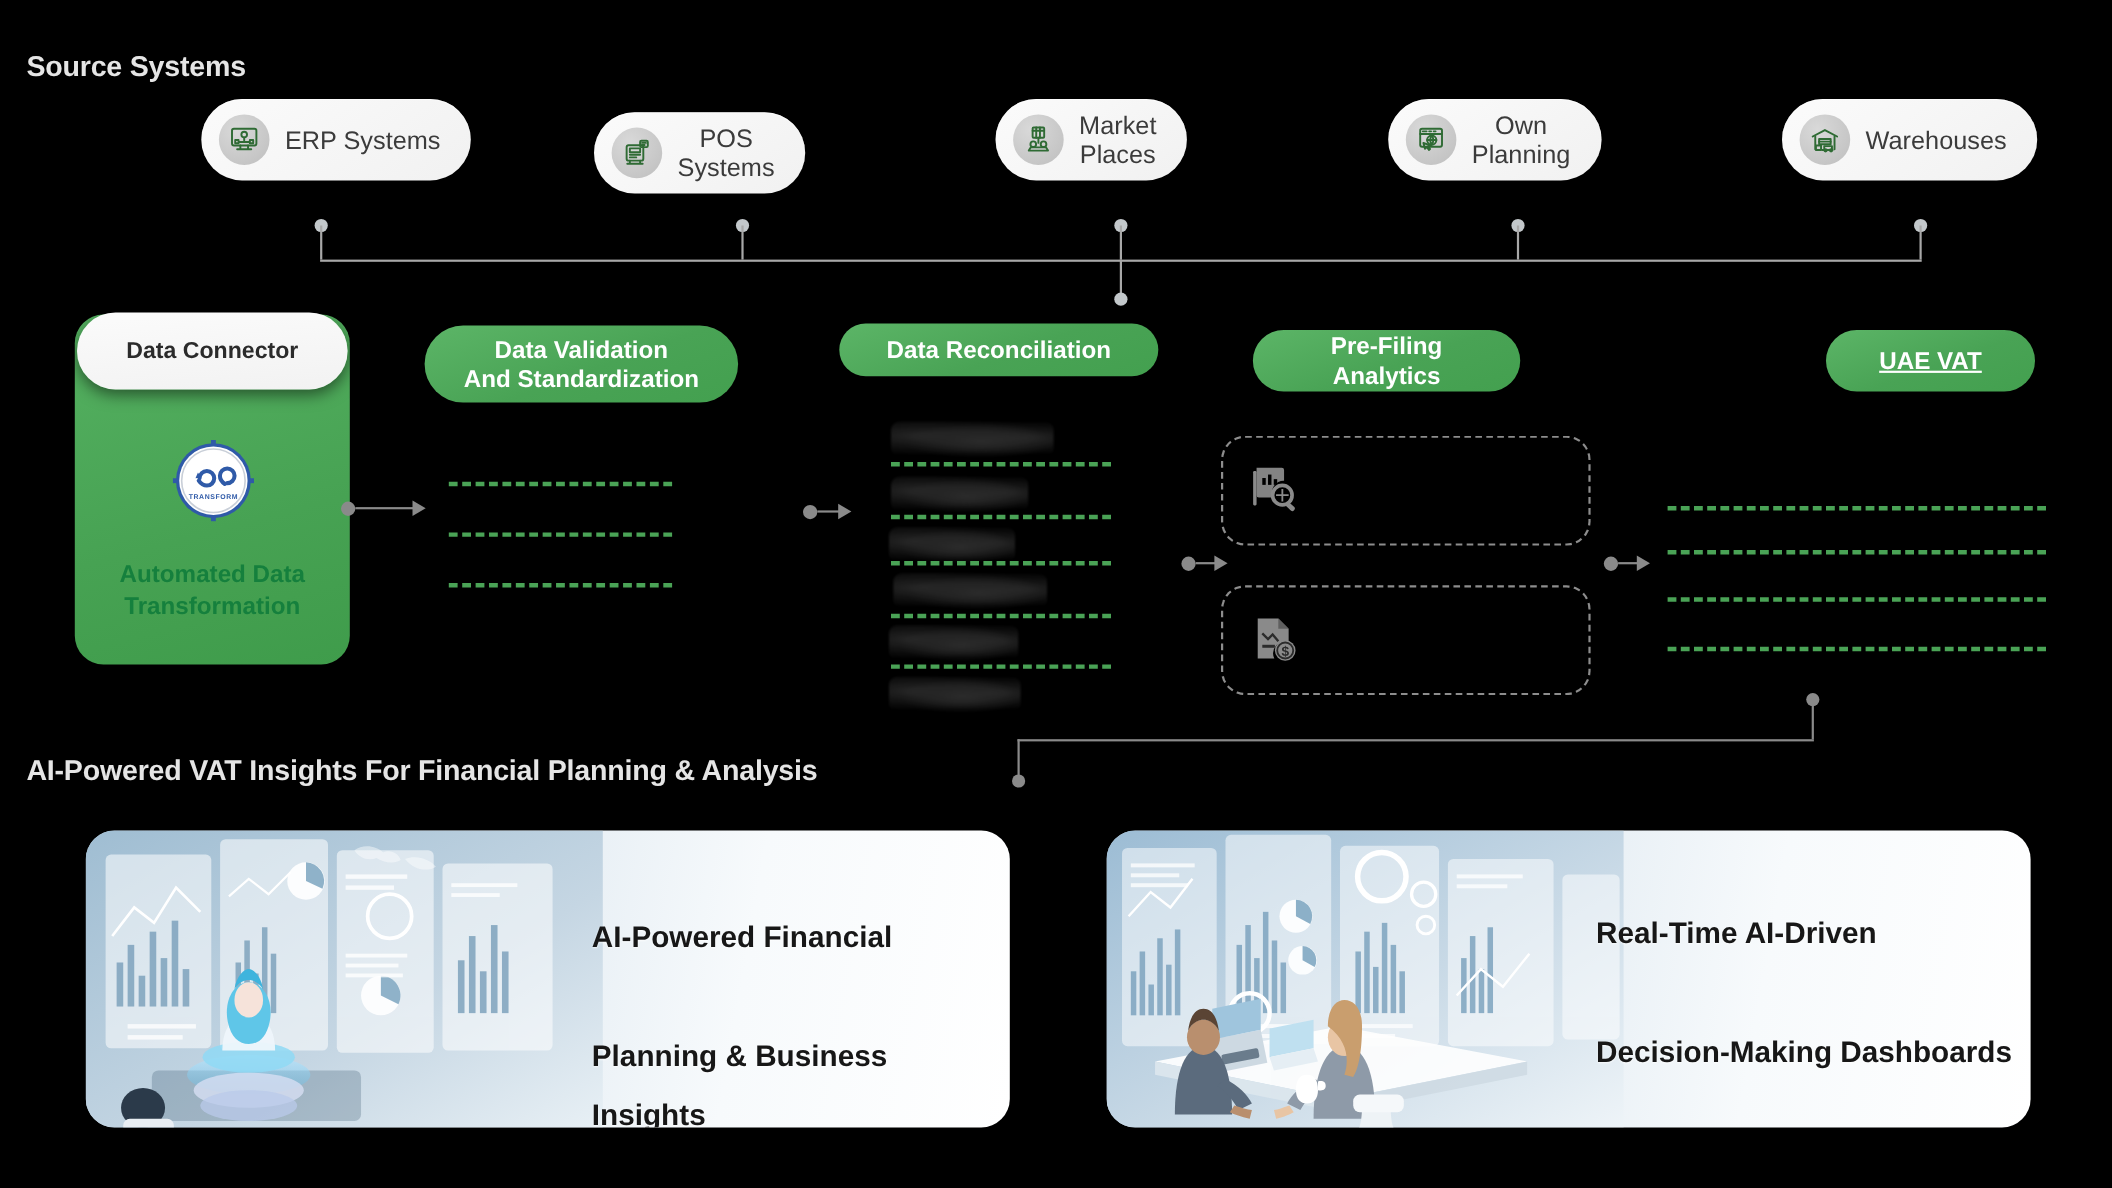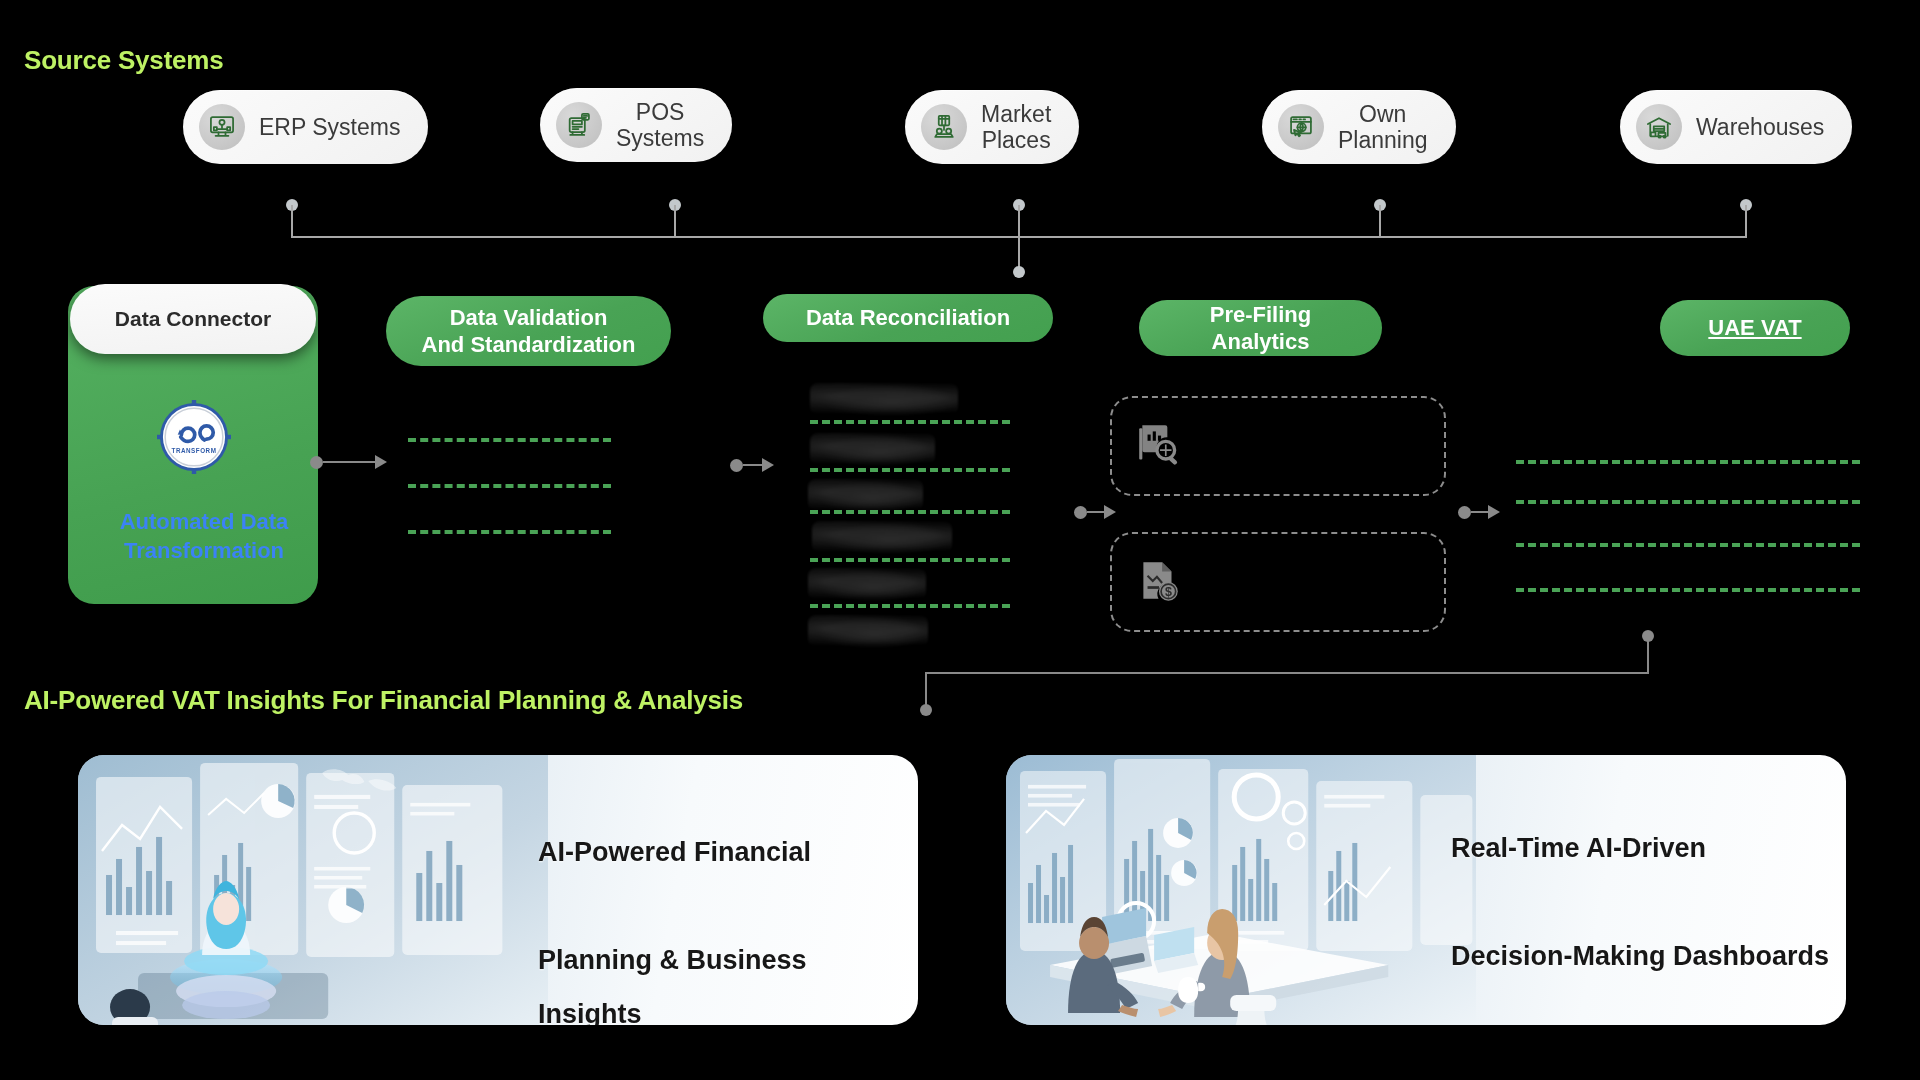--- a/index.html
+++ b/index.html
@@ -9,21 +9,21 @@
     font-family: "Liberation Sans", sans-serif;
     overflow: hidden;
   }
   #stage { position: relative; width: 1920px; height: 1080px; }
 
   
   .section-heading {
     position: absolute;
     font-size: 26px;
     font-weight: 700;
-    color: #bef264;
+    color: #e5e5e5;
     letter-spacing: -0.2px;
     white-space: nowrap;
   }
   #heading-source  { left: 24px; top: 45px; }
   #heading-insights{ left: 24px; top: 685px; }
 
   
   .source-pill {
     position: absolute;
     display: flex;
@@ -88,24 +88,23 @@
   }
   #transform-badge {
     position: absolute;
     left: 157px; top: 400px;
     width: 74px; height: 74px;
   }
   #connector-caption {
     position: absolute;
     left: 68px; top: 508px; width: 250px;
     text-align: center;
-    color: #3b82f6;
+    color: #15803d;
     font-size: 22px; font-weight: 700; line-height: 1.3;
     white-space: pre-line;
-    margin-left: 11px;
   }
 
   
   .dash-line {
     position: absolute;
     height: 0;
     border-top: 4px dashed #4aa356;
   }
   .redacted {
     position: absolute;
@@ -188,21 +187,21 @@
         <path d="M9 16.5v2.5M15 16.5v2.5M6.5 19.5h11"></path>
         <circle cx="12" cy="8" r="2.2"></circle>
         <path d="M12 10.2v2.4M8 13.8h8"></path>
         <rect x="5" y="12.2" width="2.6" height="2.6"></rect>
         <rect x="16.4" y="12.2" width="2.6" height="2.6"></rect>
       </svg>
     </span>
     <span class="pill-label">ERP Systems</span>
   </div>
 
-  <div class="source-pill" style="left:540px; top:88px;">
+  <div class="source-pill" style="left:540px; top:102px;">
     <span class="icon-circle">
       <svg viewBox="0 0 24 24" fill="none" stroke="#2f6b34" stroke-width="1.5" stroke-linecap="round" stroke-linejoin="round">
         <rect x="4" y="6" width="13" height="12" rx="1.5"></rect>
         <path d="M6.5 18v2M14.5 18v2M4.5 20.5h12"></path>
         <rect x="6.5" y="8.5" width="8" height="3"></rect>
         <path d="M6.5 13.5h8M6.5 15.5h5"></path>
         <rect x="14.5" y="2.5" width="6" height="5" rx="1"></rect>
         <path d="M16 4.2h3M16 5.8h2"></path>
       </svg>
     </span>

